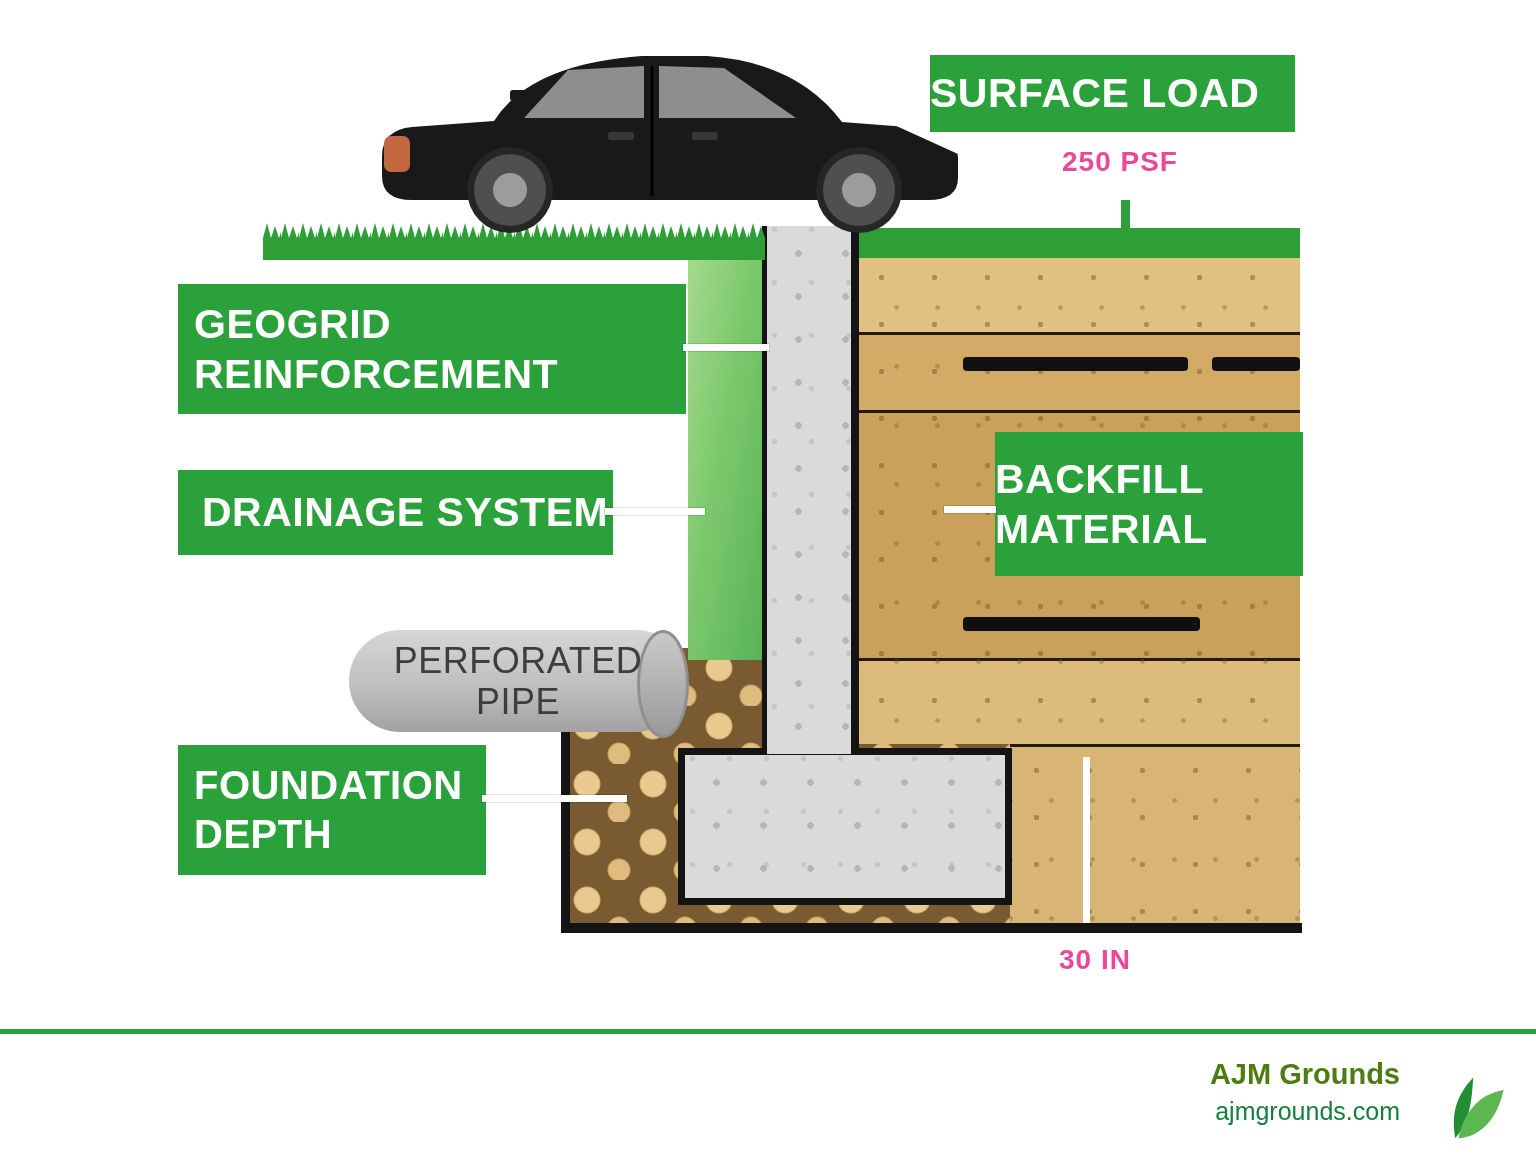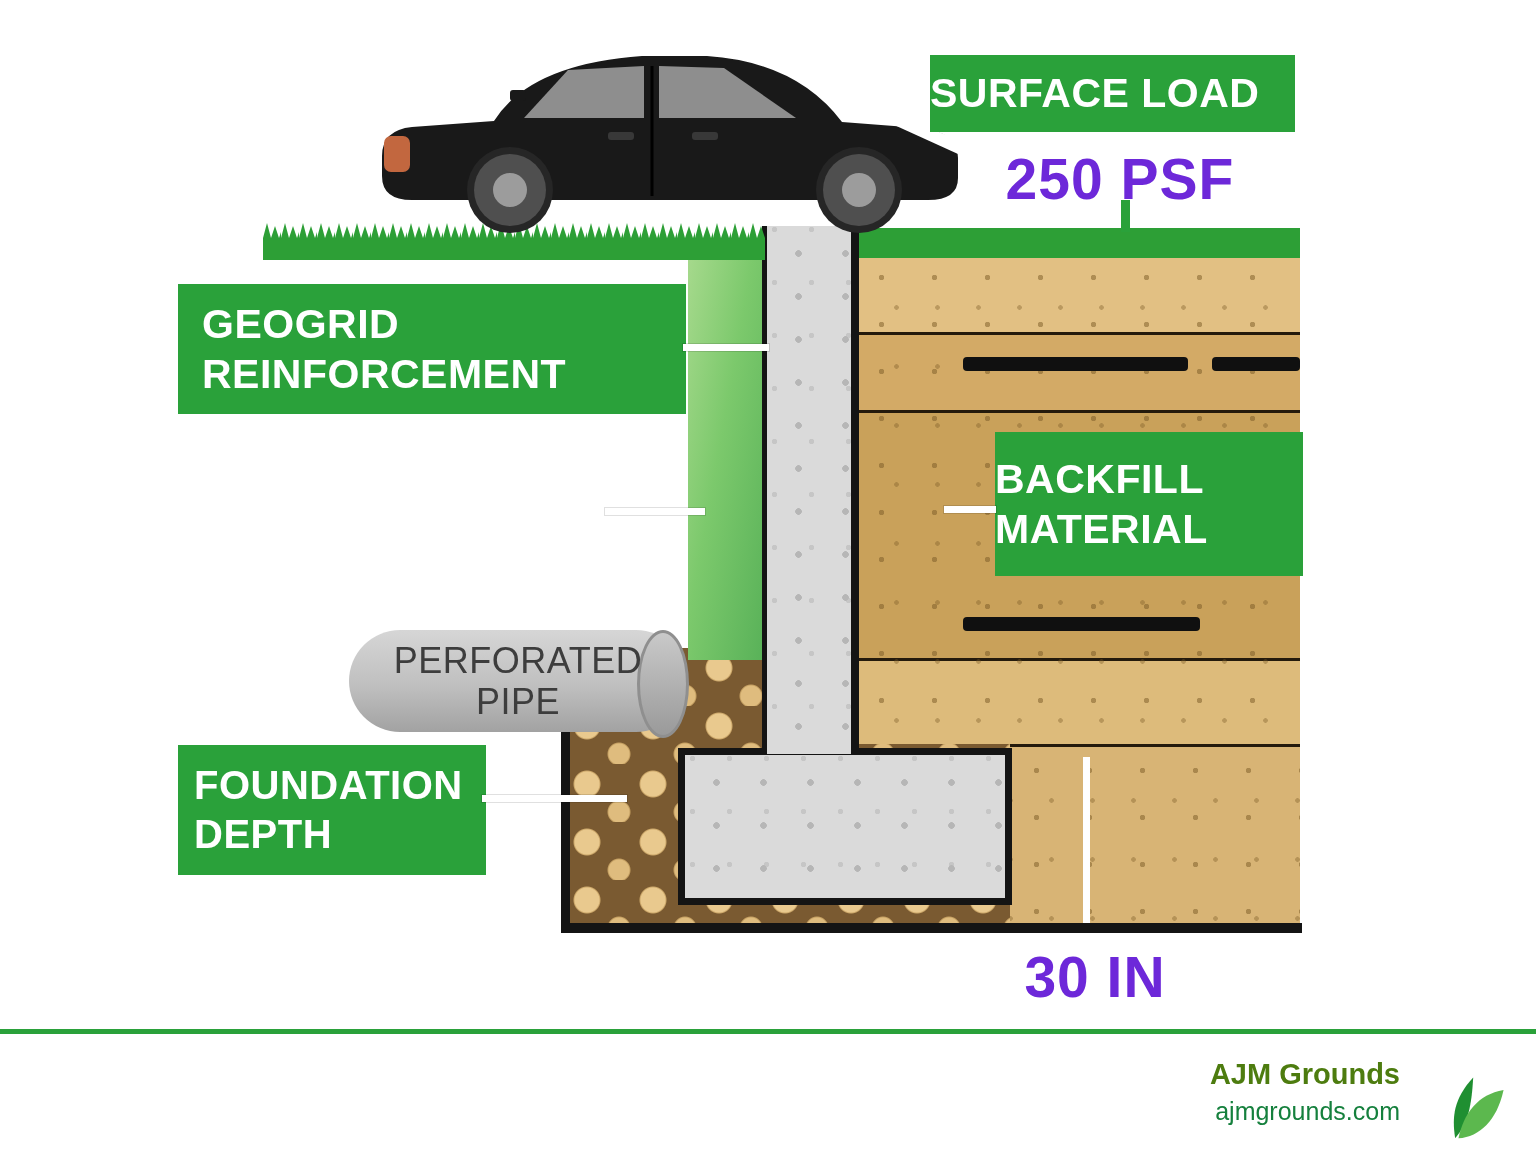--- a/index.html
+++ b/index.html
@@ -6,21 +6,21 @@
   html,body{background:#ffffff}
   body{font-family:"Liberation Sans", sans-serif}
   .stage{position:relative;width:1536px;height:1154px;background:#fff;overflow:hidden}
   .abs{position:absolute}
 
   
   .glabel{position:absolute;background:#2aa13a;color:#fff;font-weight:bold;
           font-size:41px;line-height:1.22;letter-spacing:.5px;
           display:flex;align-items:center;z-index:20}
   .glabel .txt{display:block}
-  .measure{position:absolute;color:#6d28d9;font-weight:bold;font-size:57px;
+  .measure{position:absolute;color:#ec4899;font-weight:bold;font-size:28px;
            letter-spacing:1px;z-index:20;text-align:center}
   .connector{position:absolute;background:#ffffff;outline:1px solid rgba(0,0,0,.12);z-index:21}
   .connector.green{background:#2aa13a;outline:none}
 
   
   .gravel{position:absolute;left:565px;top:648px;width:447px;height:284px;z-index:1;
     background-color:#7a5a31;
     background-image:
       radial-gradient(circle at 22px 20px, #e9c98e 12px, #cda86a 13px, rgba(0,0,0,0) 14px),
       radial-gradient(circle at 54px 48px, #dfbc7e 10px, #c49f61 11px, rgba(0,0,0,0) 12px);
@@ -128,25 +128,28 @@
     <circle cx="487" cy="162" r="36" fill="#4f4f4f"></circle>
     <circle cx="487" cy="162" r="17" fill="#9c9c9c"></circle>
   </svg>
 
   <div class="glabel" style="left:930px;top:55px;width:365px;height:77px;">
     <span class="txt">SURFACE LOAD</span>
   </div>
   <div class="measure" style="left:1005px;top:146px;width:230px">250 PSF</div>
   <div class="connector green" style="left:1121px;top:200px;width:9px;height:32px"></div>
 
-  <div class="glabel" style="left:178px;top:284px;width:508px;height:130px;padding-left:24px">
+  <div class="glabel" style="left:178px;top:284px;width:508px;height:130px;padding-left:16px">
     <span class="txt">GEOGRID REINFORCEMENT</span>
   </div>
   <div class="connector" style="left:683px;top:344px;width:86px;height:7px"></div>
 
+  <div class="glabel" style="left:178px;top:470px;width:435px;height:85px;padding-left:24px;white-space:nowrap">
+    <span class="txt">DRAINAGE SYSTEM</span>
+  </div>
   <div class="connector" style="left:605px;top:508px;width:100px;height:7px"></div>
 
   <div class="pipe">
     <span class="txt" style="max-width:250px">PERFORATED PIPE</span>
   </div>
 
   <div class="glabel" style="left:178px;top:745px;width:308px;height:130px;padding-left:16px;padding-right:4px;font-size:40px">
     <span class="txt">FOUNDATION DEPTH</span>
   </div>
   <div class="connector" style="left:482px;top:795px;width:145px;height:7px"></div>

